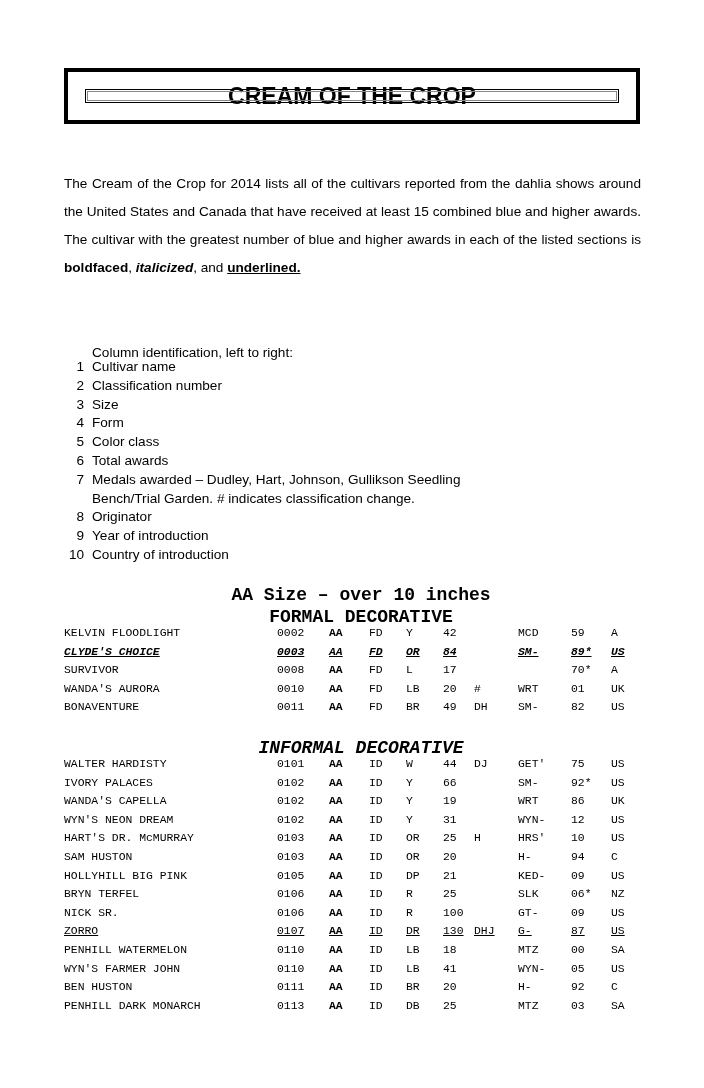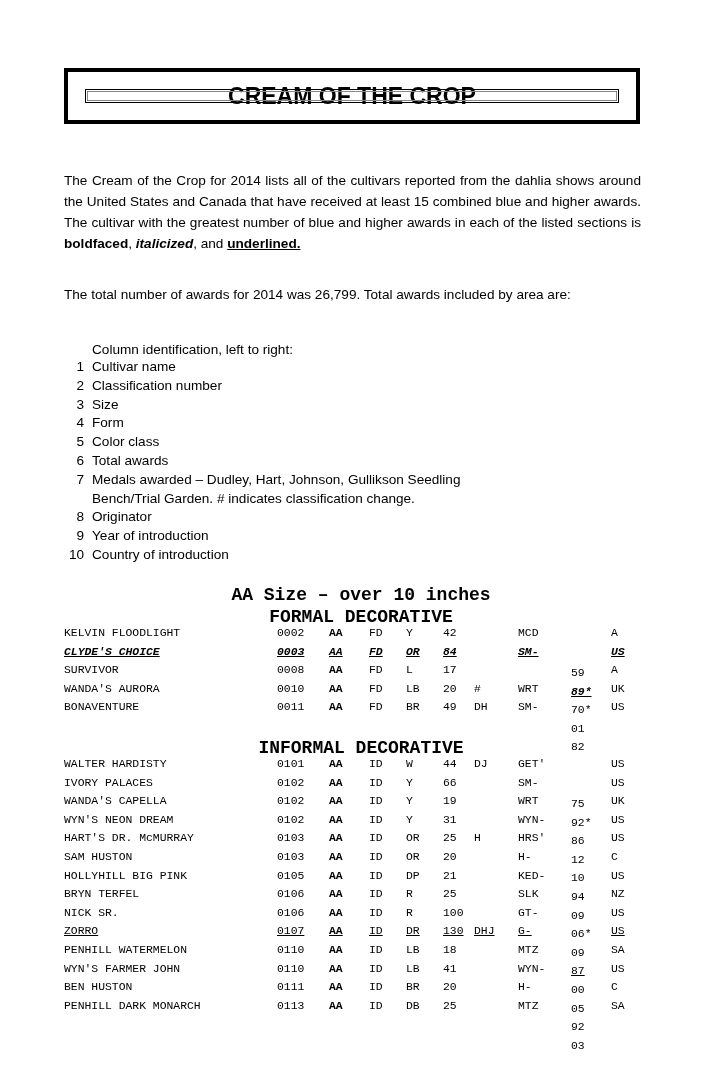--- a/index.html
+++ b/index.html
@@ -12,68 +12,67 @@
     border: 4px solid #000; box-sizing: border-box; padding: 17px;
   }
   .title-inner {
     width: 100%; height: 100%; box-sizing: border-box;
     border: 1.5px solid #000; border-top-width: 1.5px;
     outline: 1px solid #888; outline-offset: -3px;
     display: flex; align-items: center; justify-content: center;
   }
   .title-text { font-size: 23px; font-weight: bold; letter-spacing: 0px; }
 
-  .para { position: absolute; left: 64px; width: 577px; font-size: 13.6px; line-height: 21px; text-align: justify; }
+  .para { position: absolute; left: 64px; width: 577px; font-size: 13.6px; line-height: 28px; text-align: justify; }
   .p1 { top: 170px; }
   .p2 { top: 284px; text-align: left; }
   .p3 { top: 339px; text-align: left; margin-left: 28px; }
   .col-list { position: absolute; left: 64px; top: 358px; font-size: 13.6px; line-height: 18.8px; }
   .col-item { display: flex; }
   .col-num { width: 20px; text-align: right; padding-right: 8px; }
   .col-text { }
   .col-cont { padding-left: 28px; }
 
   .section-title { position: absolute; left: 66px; width: 590px; text-align: center; font-weight: bold; font-size: 18px; }
   .h-size { top: 585px; }
   .h-formal { top: 607px; }
-  .h-informal { top: 738px; }
+  .h-informal { top: 738px; font-style: italic; }
 
   .table { position: absolute; left: 64px; font-size: 11.4px; }
   .t-formal { top: 627px; }
   .t-informal { top: 758px; }
   .row { position: relative; height: 18.6px; white-space: nowrap; }
   .row span { position: absolute; top: 0; }
   .c-name { left: 0; }
   .c-class { left: 213px; }
   .c-size { left: 265px; font-weight: bold; }
   .c-form { left: 305px; }
   .c-color { left: 342px; }
   .c-total { left: 379px; }
   .c-medals { left: 410px; }
   .c-orig { left: 454px; }
-  .c-year { left: 507px; margin-top: 40px; }
+  .c-year { left: 507px; }
   .c-country { left: 547px; }
   .row.winner span { font-weight: bold; font-style: italic; text-decoration: underline; }
   .row.underlined span { text-decoration: underline; }
 </style>
 </head>
 <body>
 
 <div class="title-box">
   <div class="title-inner">
     <span class="title-text sans">CREAM OF THE CROP</span>
   </div>
 </div>
 
 <div class="para p1 sans">
   <span>The Cream of the Crop for 2014 lists all of the cultivars reported from the dahlia shows around the United States and Canada that have received at least 15 combined blue and higher awards.  The cultivar with the greatest number of blue and higher awards in each of the listed sections is </span><b>boldfaced</b><span>, </span><b><i>italicized</i></b><span>, and </span><b><u>underlined.</u></b>
 </div>
 
 <div class="para p2 sans">
-  <div>The total number of awards for 2014 was 26,799.  Total awards included by area are:</div>
 </div>
 
 <div class="para p3 sans">Column identification, left to right:</div>
 
 <div class="col-list sans" id="col-list">
     <div class="col-item">
       <span class="col-num">1</span>
       <span class="col-text">Cultivar name</span>
     </div>
     <div class="col-item">

